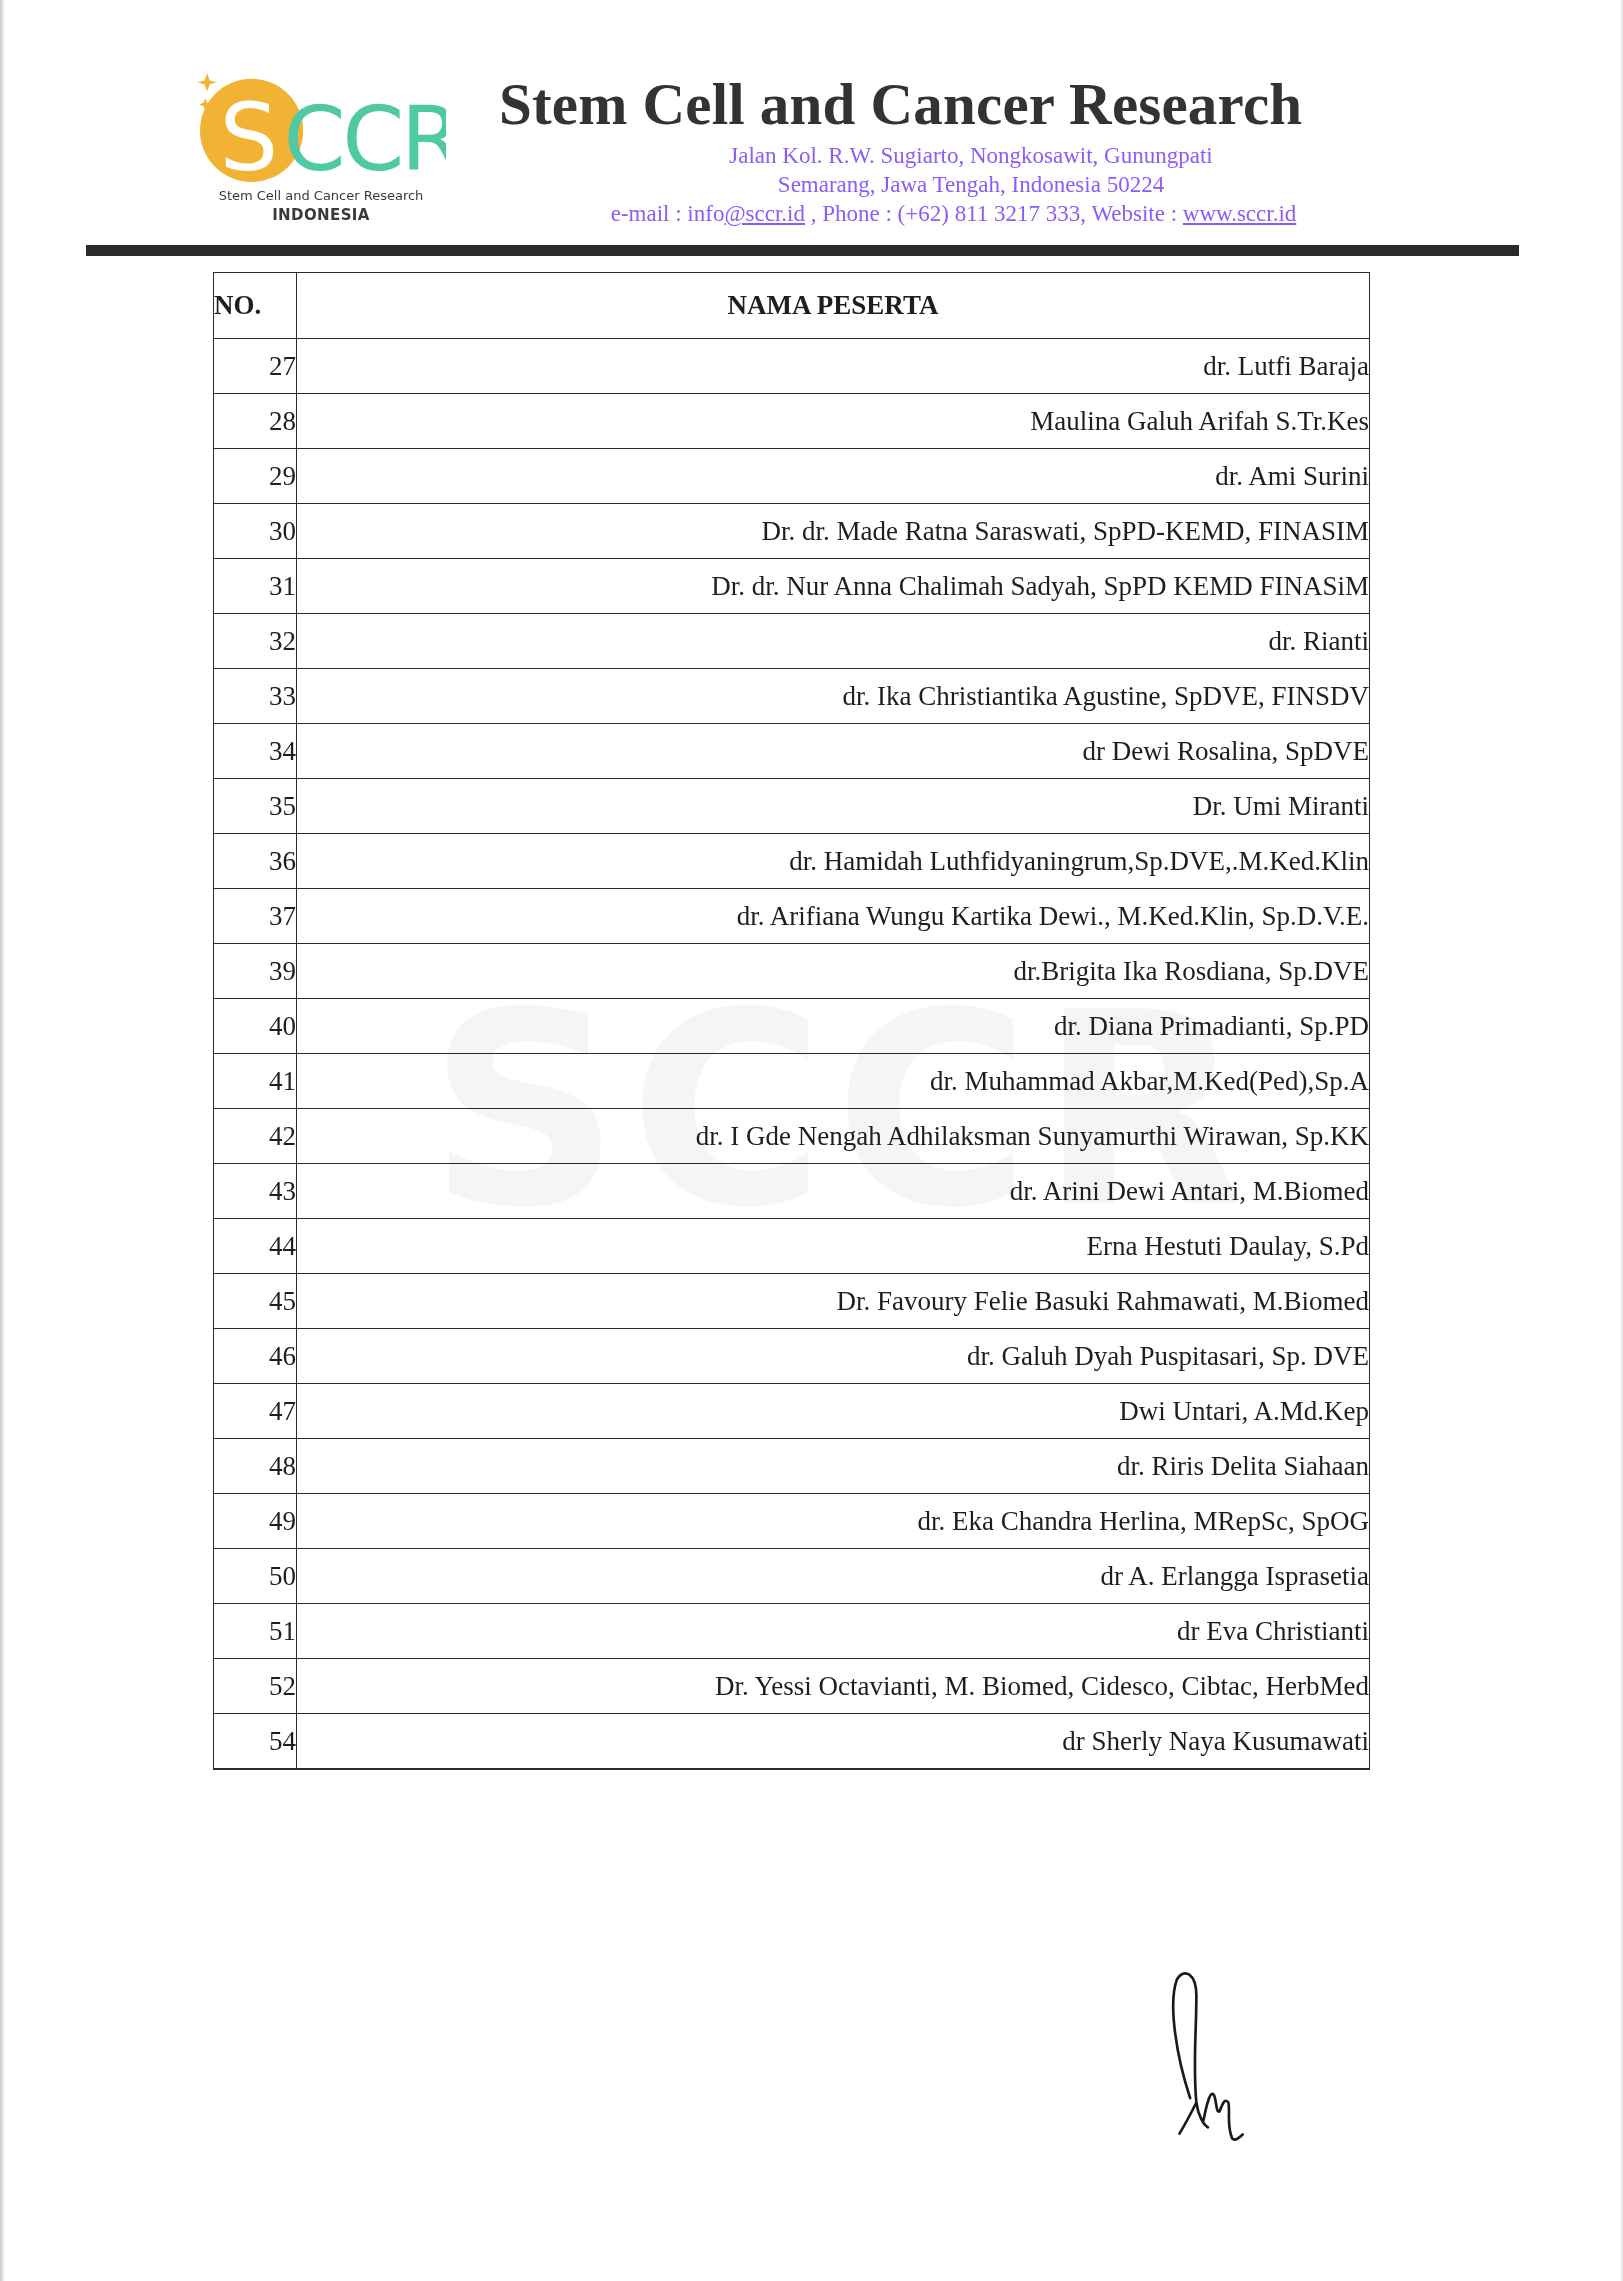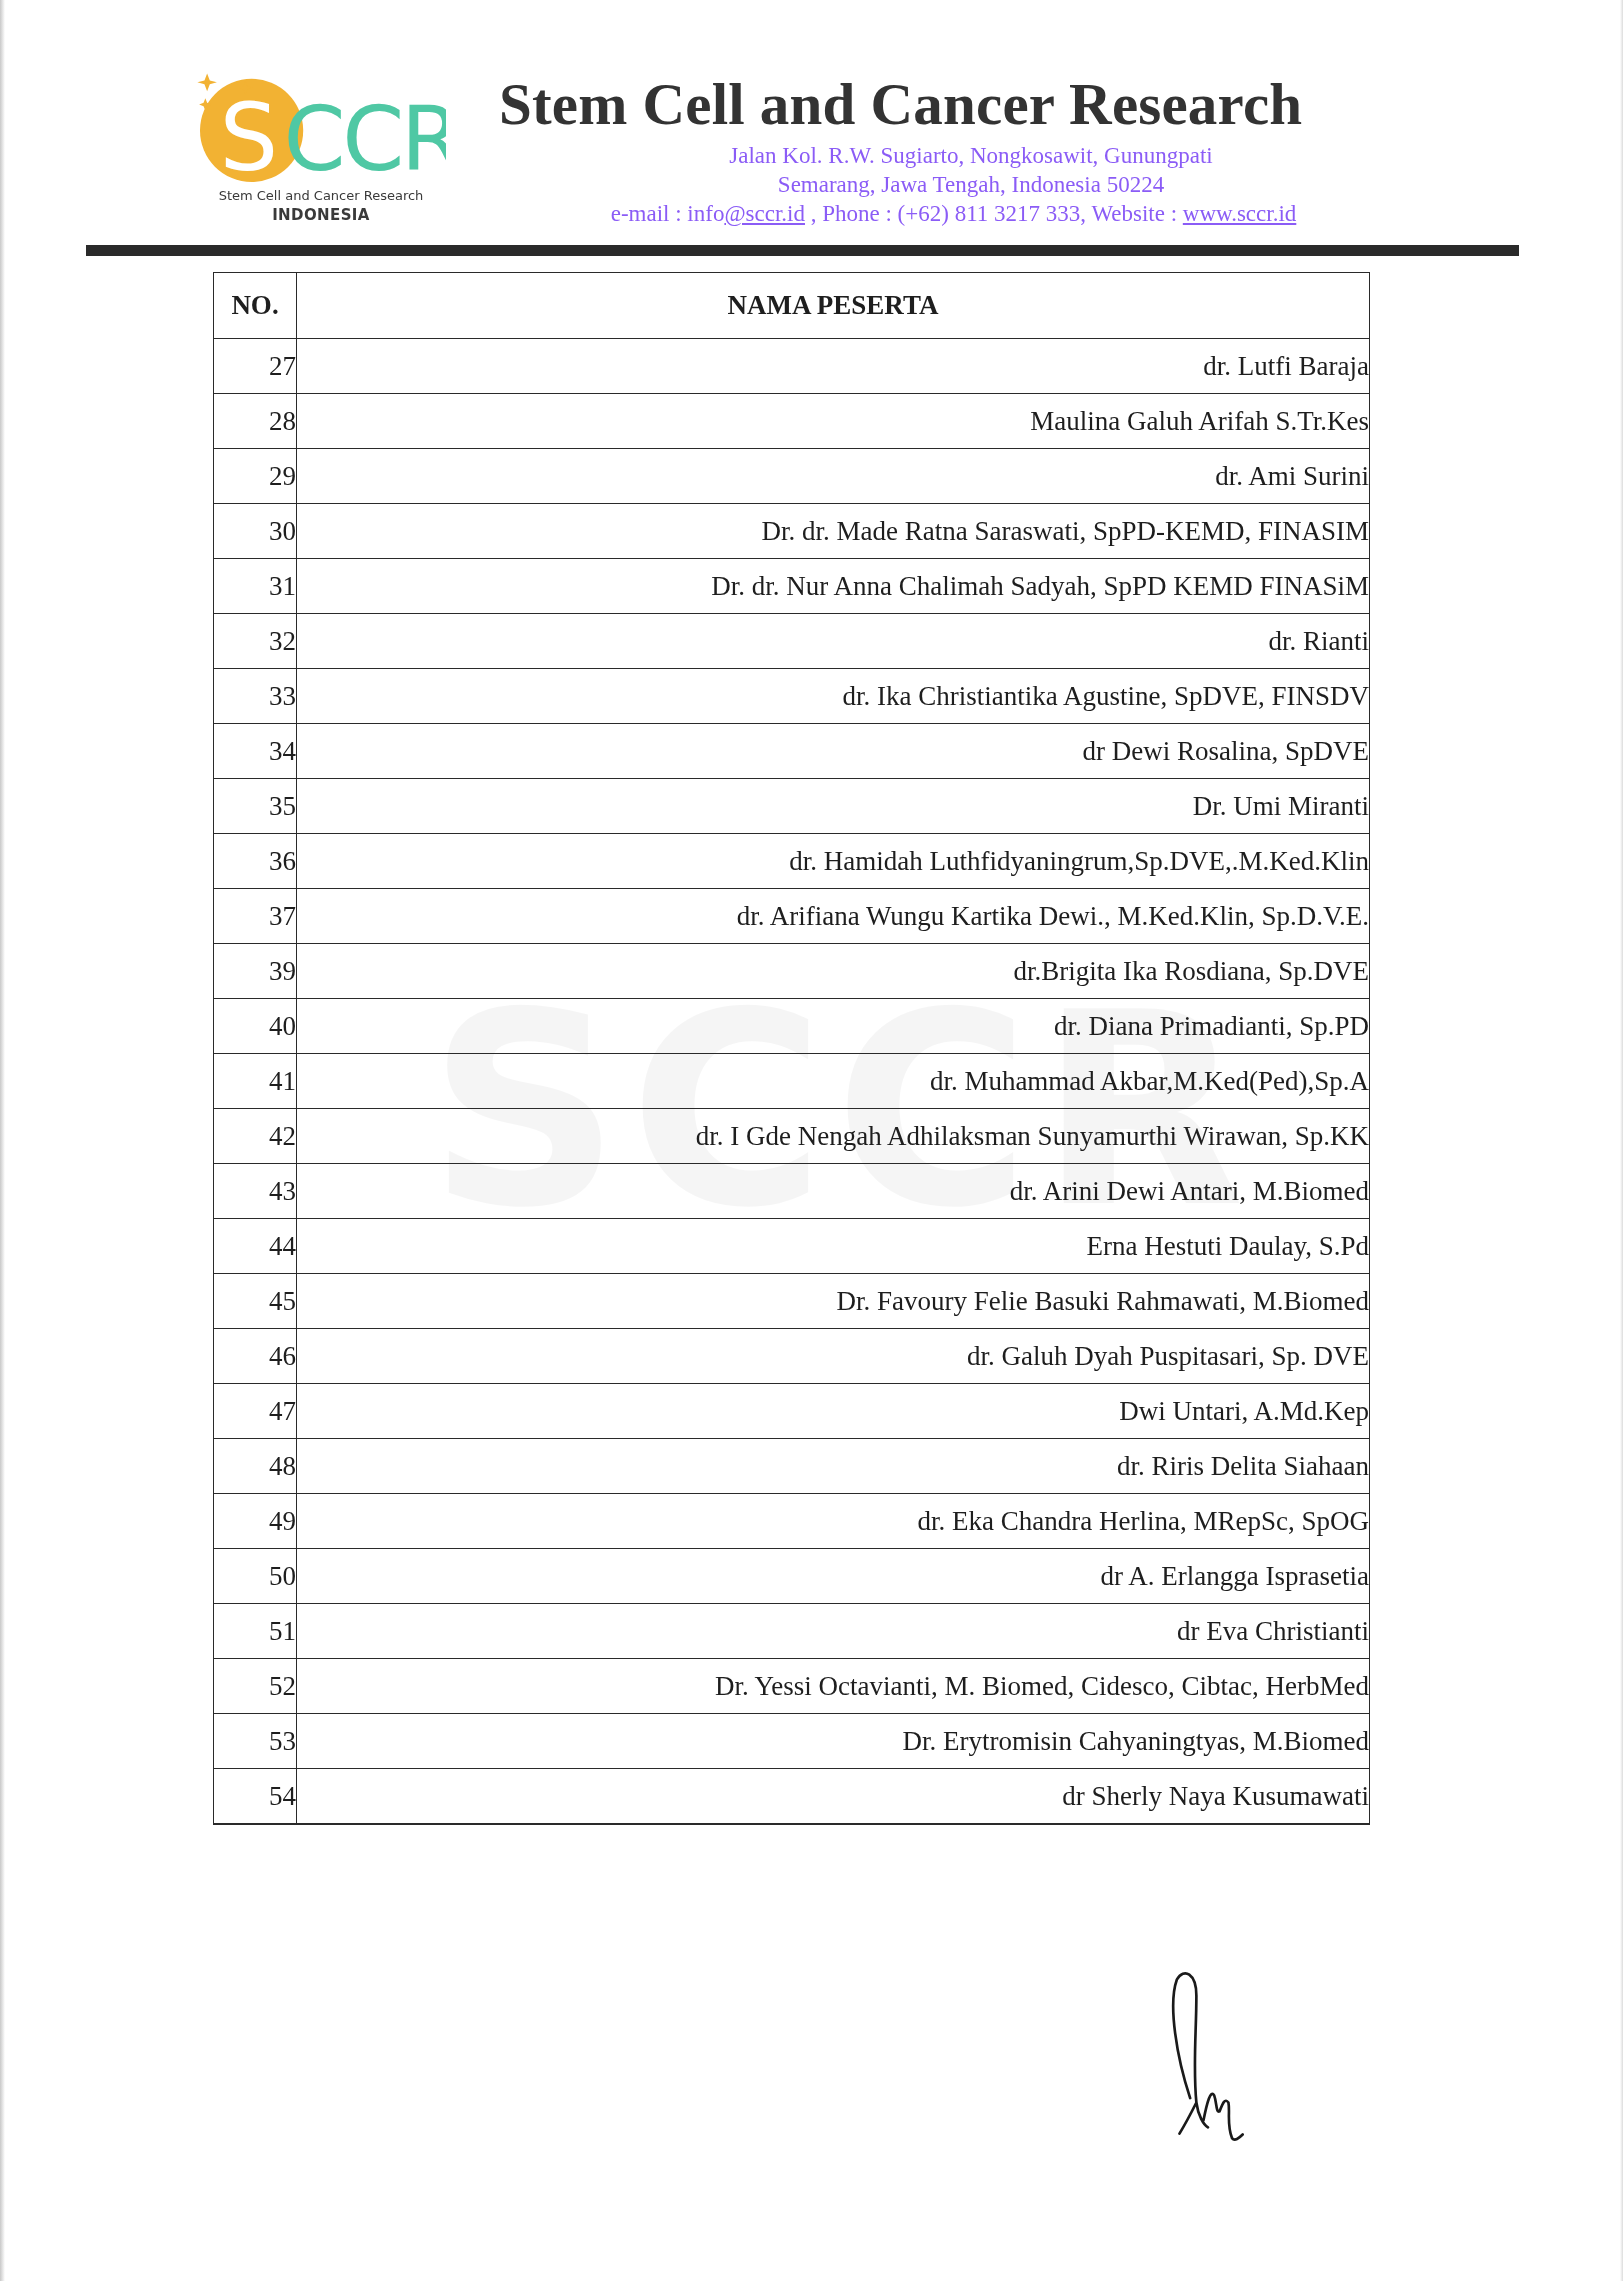--- a/index.html
+++ b/index.html
@@ -30,21 +30,21 @@
   table.participants {
     position: absolute; left: 213px; top: 272px; width: 1157px;
     border-collapse: collapse; font-size: 27px;
   }
   table.participants th, table.participants td {
     border: 1.8px solid #2a2a2a; padding: 0;
   }
   table.participants thead th { height: 65px; font-weight: bold; }
   table.participants tbody td { height: 54px; }
   td.no { width: 82px; text-align: right; }
-  th.no-h { width: 82px; text-align: center; }
+  th.no-h { width: 82px; text-align: left; }
   td.name { padding-left: 7.1px !important; text-align: right; margin-left: 12px; }
   table.participants tbody tr:last-child td { border-bottom-width: 2.7px; }
 
   .watermark {
     position: absolute; left: 428px; top: 955px; font-family: "DejaVu Sans", sans-serif;
     font-size: 267px; font-weight: bold; color: #000; opacity: 0.035; letter-spacing: 9px; pointer-events: none;
   }
 
   .signature { position: absolute; left: 1150px; top: 1969px; }
 </style>
@@ -182,24 +182,20 @@
       </tr>
       <tr>
         <td class="no">51</td>
         <td class="name">dr Eva Christianti</td>
       </tr>
       <tr>
         <td class="no">52</td>
         <td class="name">Dr. Yessi Octavianti, M. Biomed, Cidesco, Cibtac, HerbMed</td>
       </tr>
       <tr>
-        <td class="no">53</td>
-        <td class="name">Dr. Erytromisin Cahyaningtyas, M.Biomed</td>
-      </tr>
-      <tr>
         <td class="no">54</td>
         <td class="name">dr Sherly Naya Kusumawati</td>
       </tr>
     </tbody>
 </table>
 
 <svg class="signature" width="107" height="178" viewBox="0 0 120 200">
   <path d="M45 145 C30 100, 20 40, 30 12 C38 -2, 52 5, 52 30 C52 70, 48 110, 52 150 C54 165, 60 175, 65 178 M52 150 C42 170, 36 180, 33 185 M60 170 C64 150, 68 135, 72 142 C75 150, 74 162, 78 160 C82 150, 84 145, 88 150 C90 160, 86 175, 92 190 C95 194, 100 190, 104 186" fill="none" stroke="#1a1a1a" stroke-width="3" stroke-linecap="round" stroke-linejoin="round"></path>
 </svg>
 

